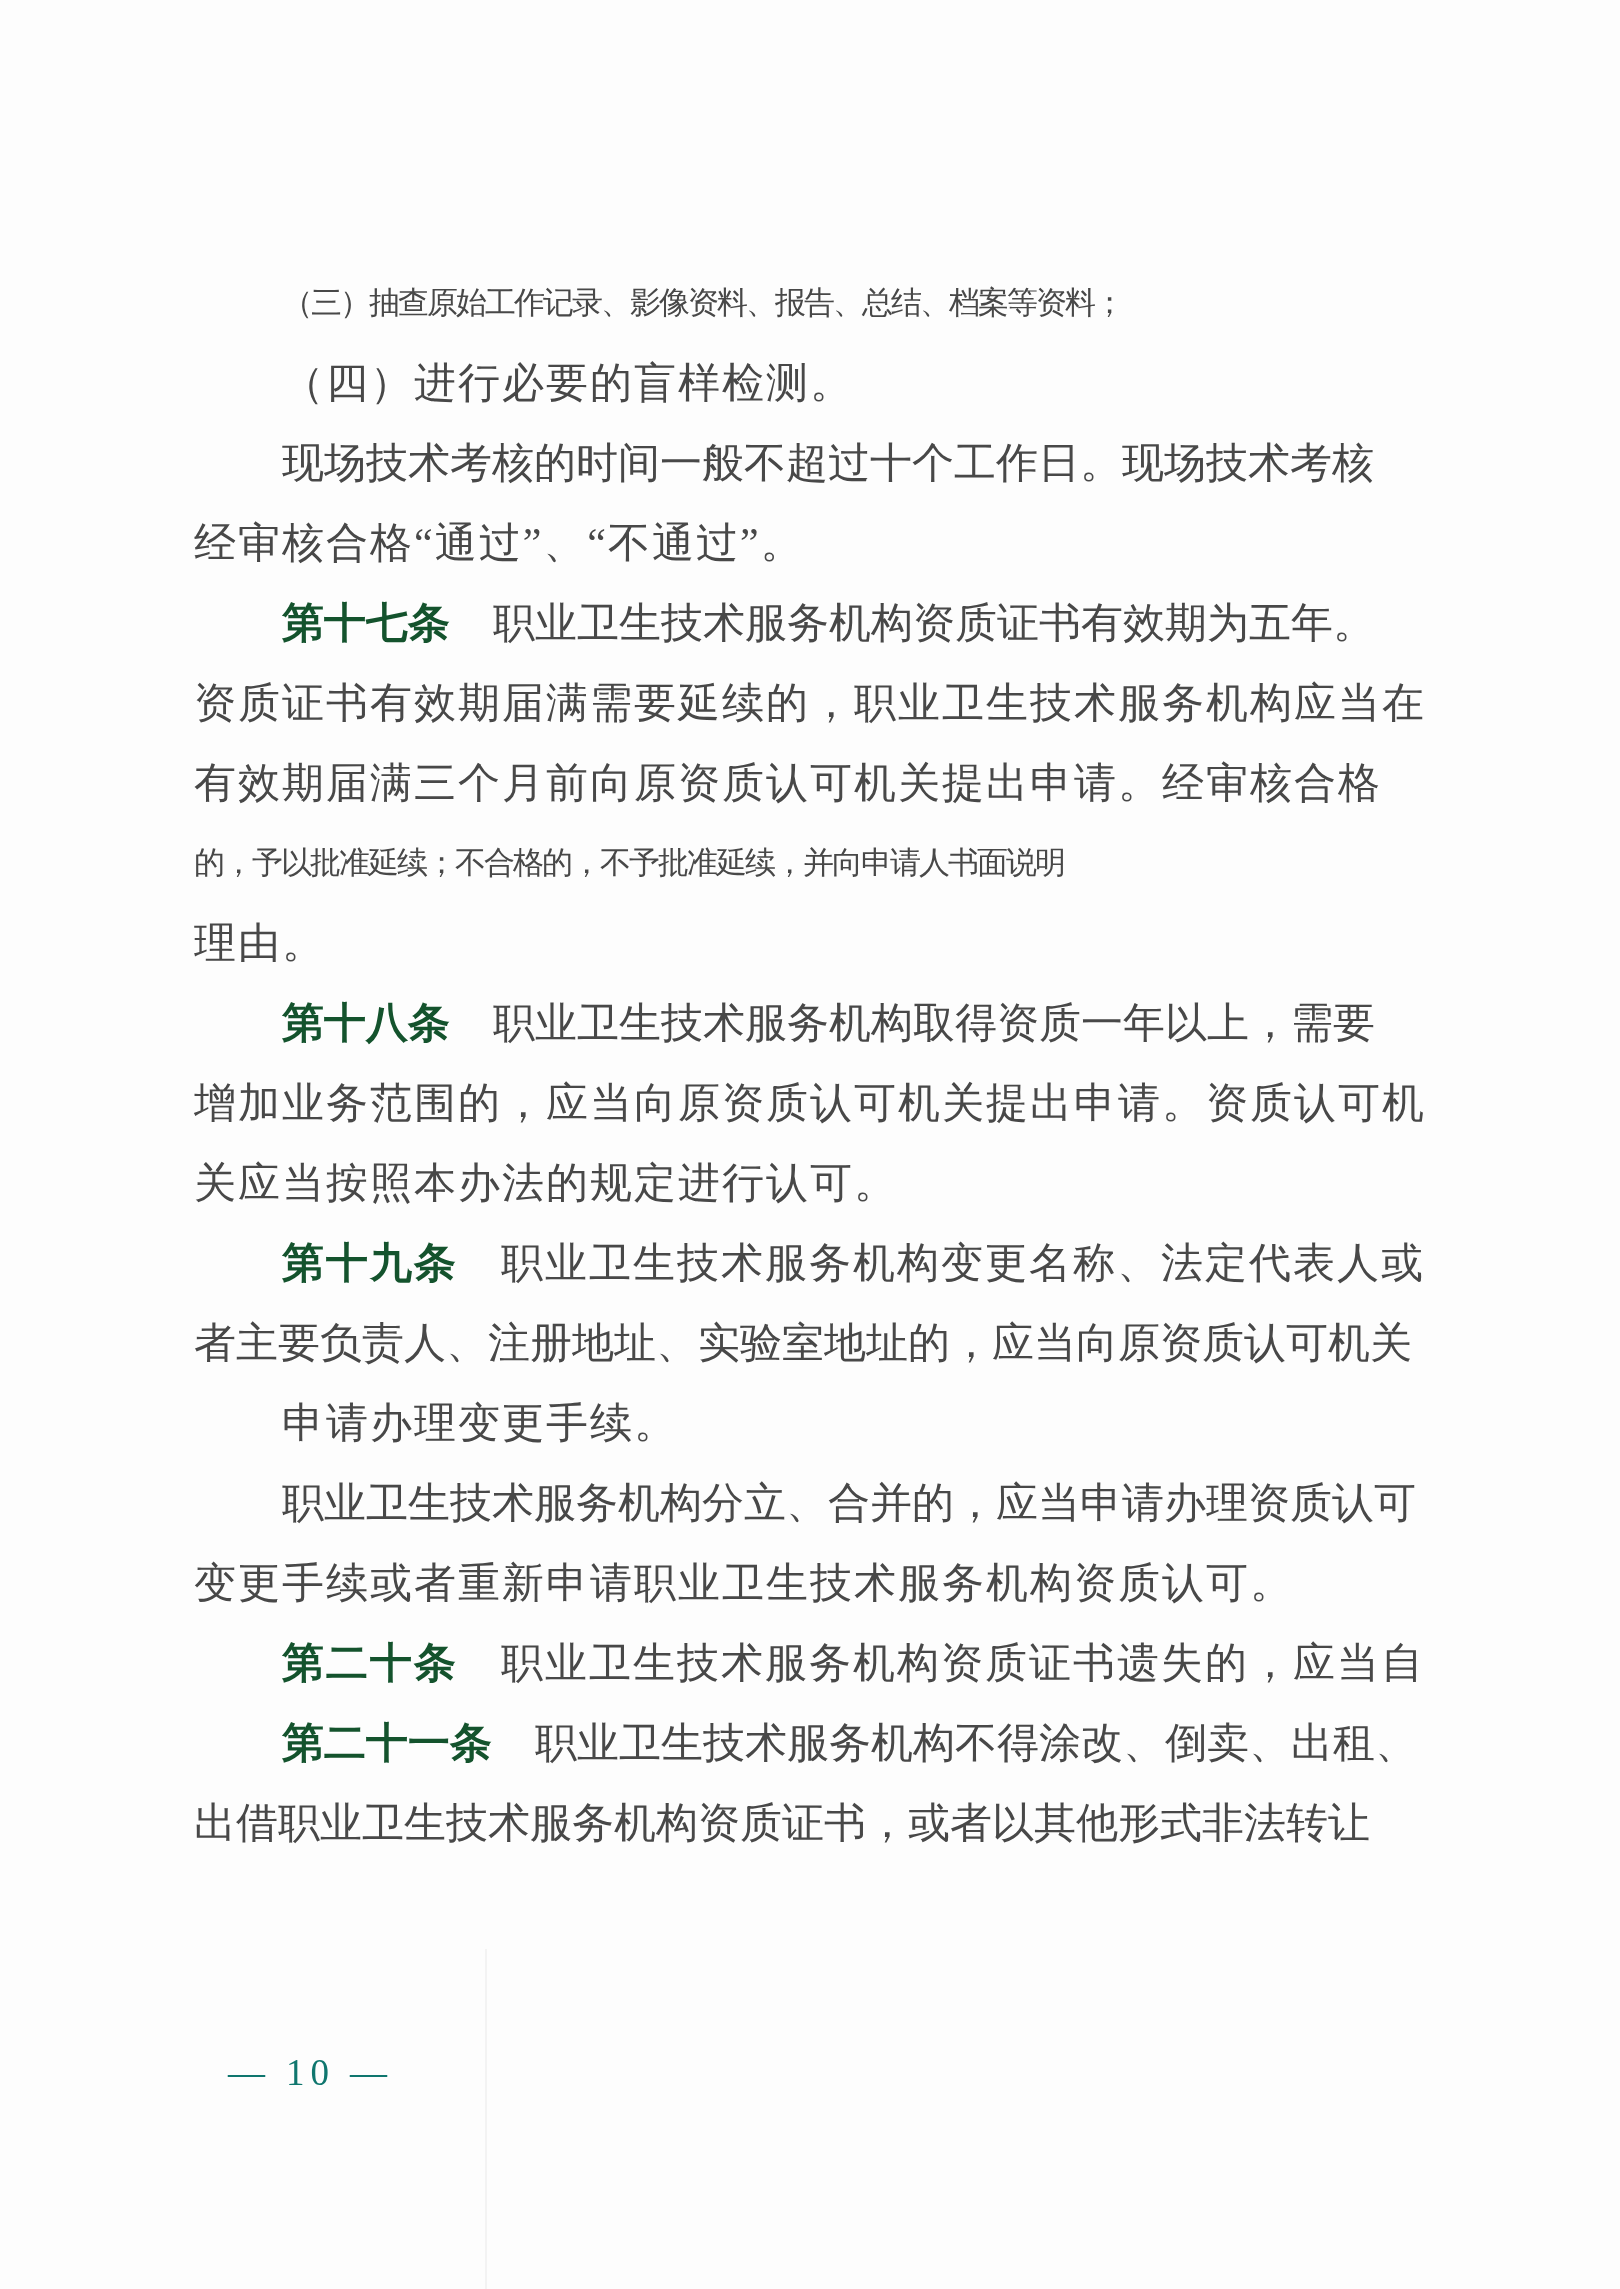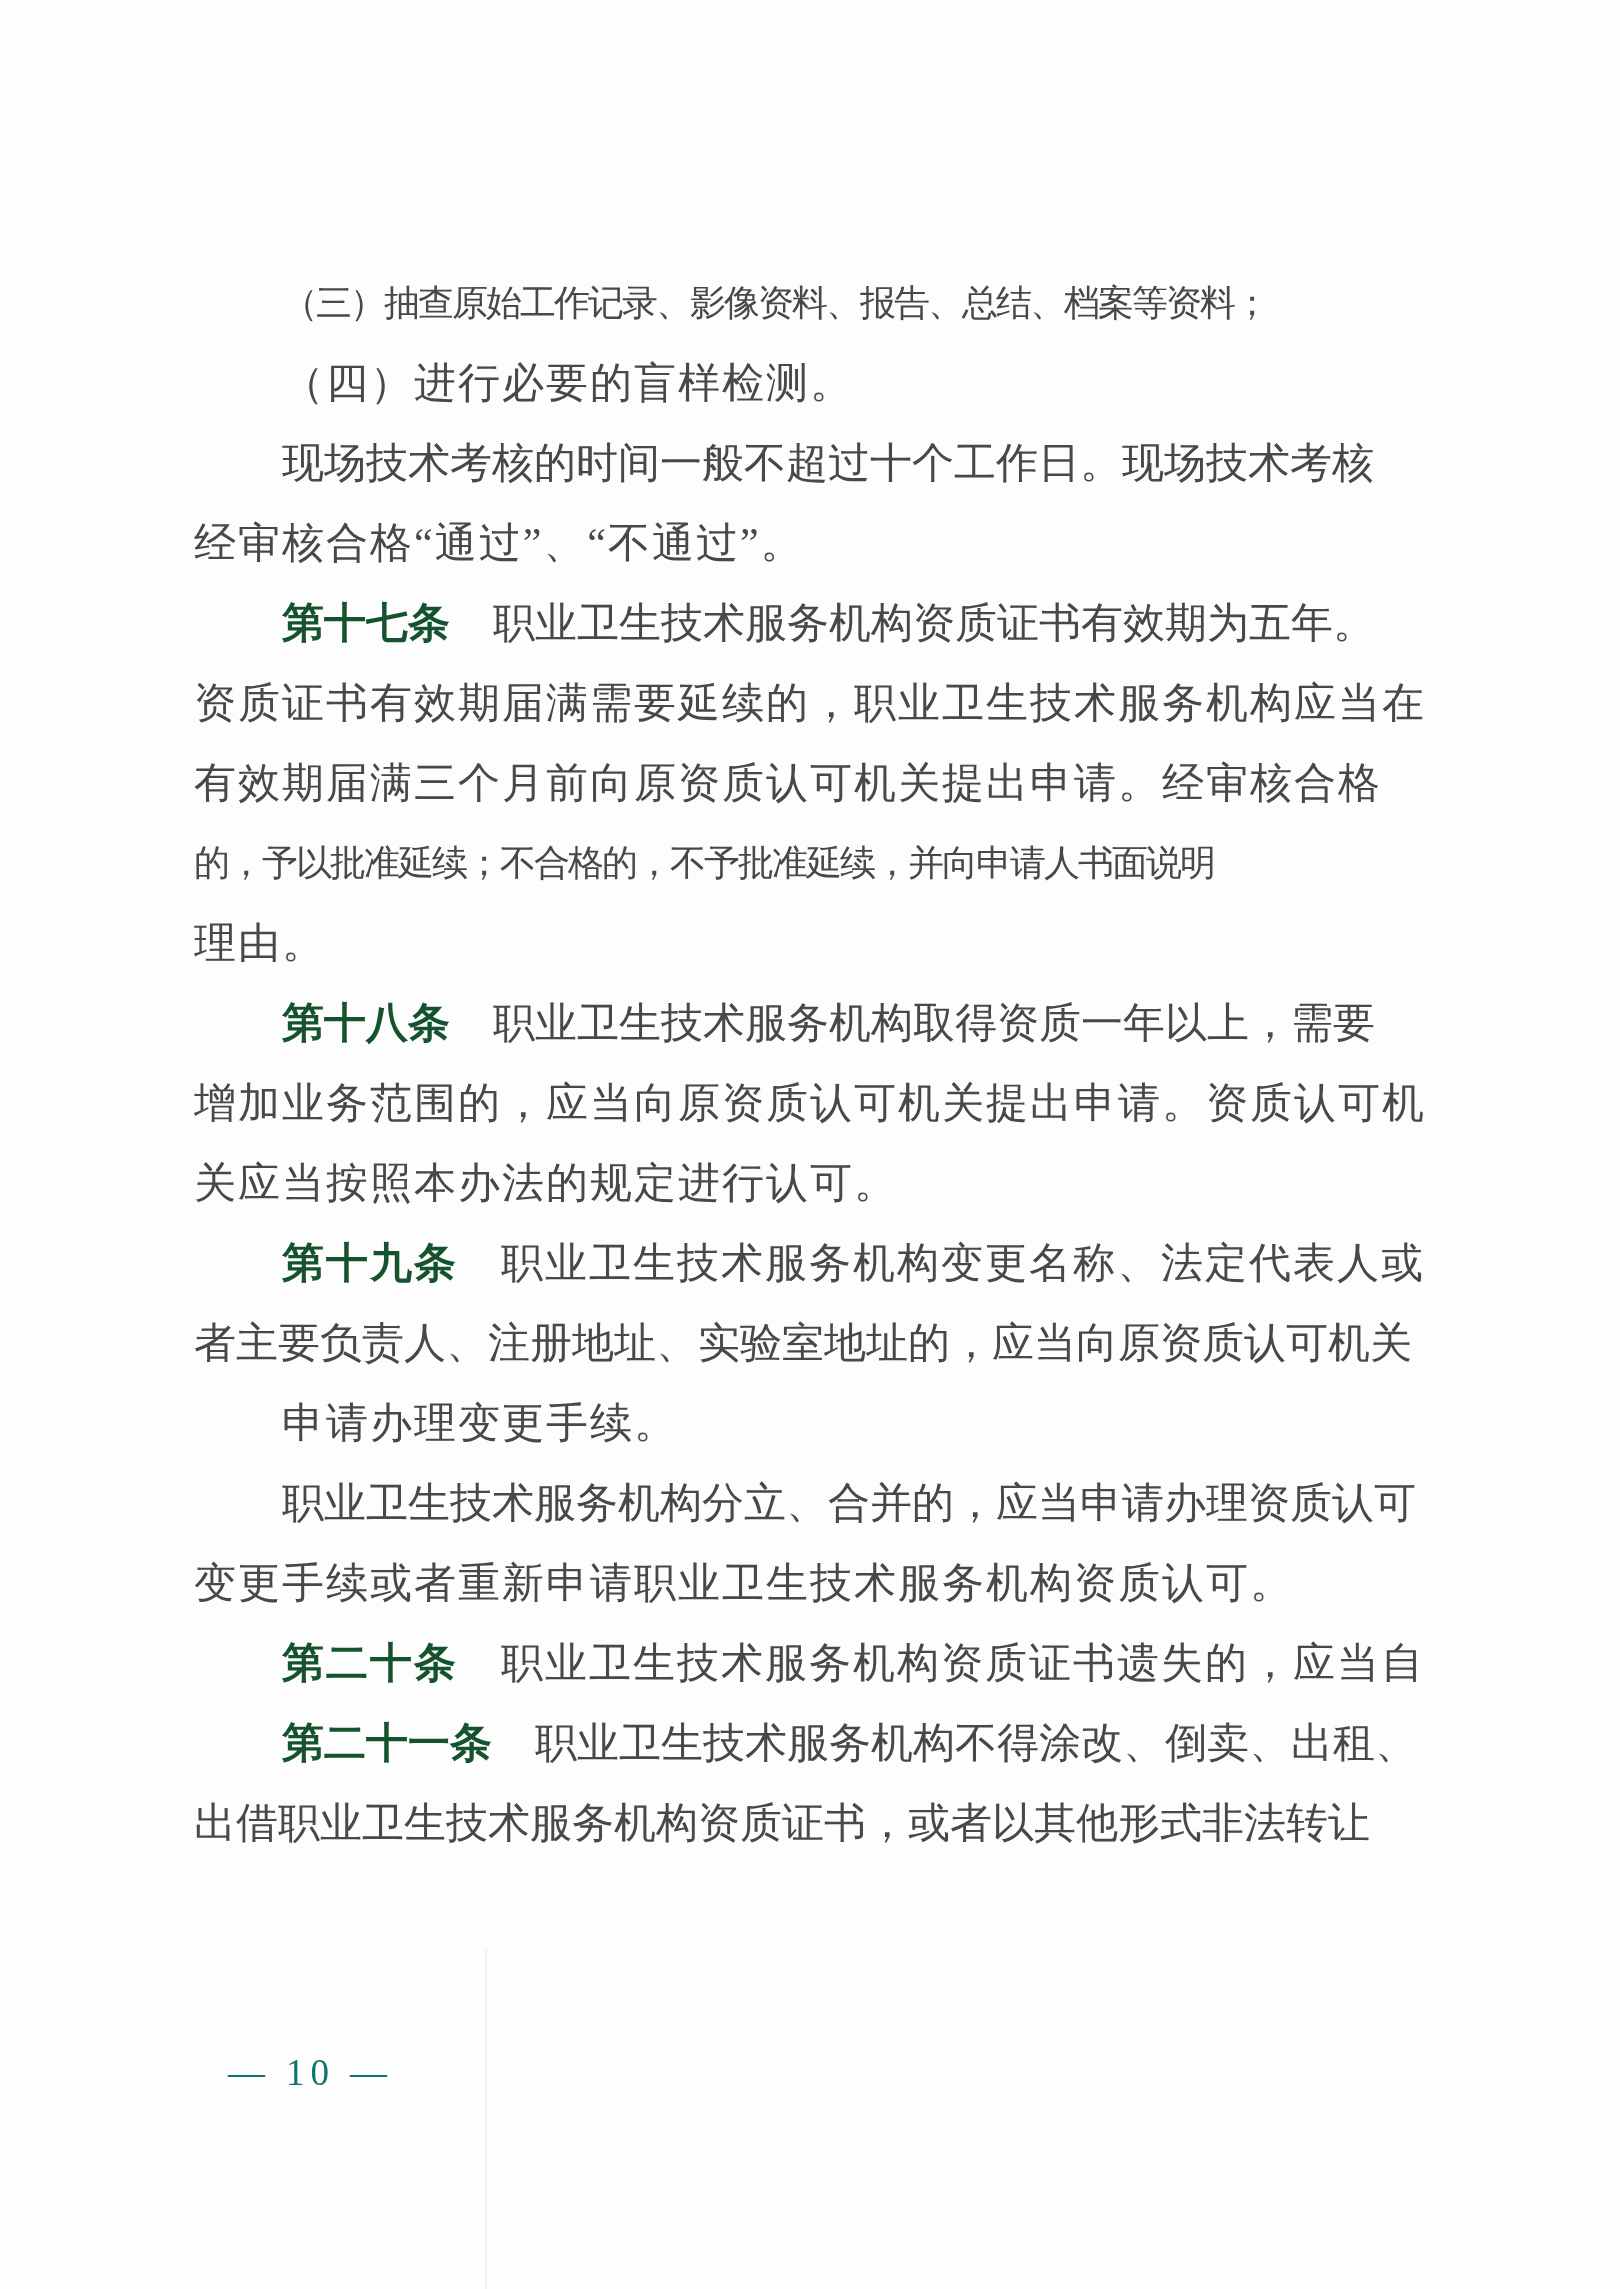--- a/index.html
+++ b/index.html
@@ -24,21 +24,21 @@
   .line {
     height: 80px;
     line-height: 80px;
     font-size: 42px;
     letter-spacing: 2px;
     white-space: nowrap;
     color: #484848;
     text-rendering: optimizeLegibility;
   }
   .line.snug { letter-spacing: 0px; }
-  .line.tight { font-size: 36px; letter-spacing: -2px; }
+  .line.tight { font-size: 31px; letter-spacing: -2px; }
   .line.indent { padding-left: 88px; }
   .article-no {
     font-weight: 700;
     color: #14532d;
     margin-right: 43px;
   }
   .page-number {
     position: absolute;
     left: 228px;
     top: 2049px;

